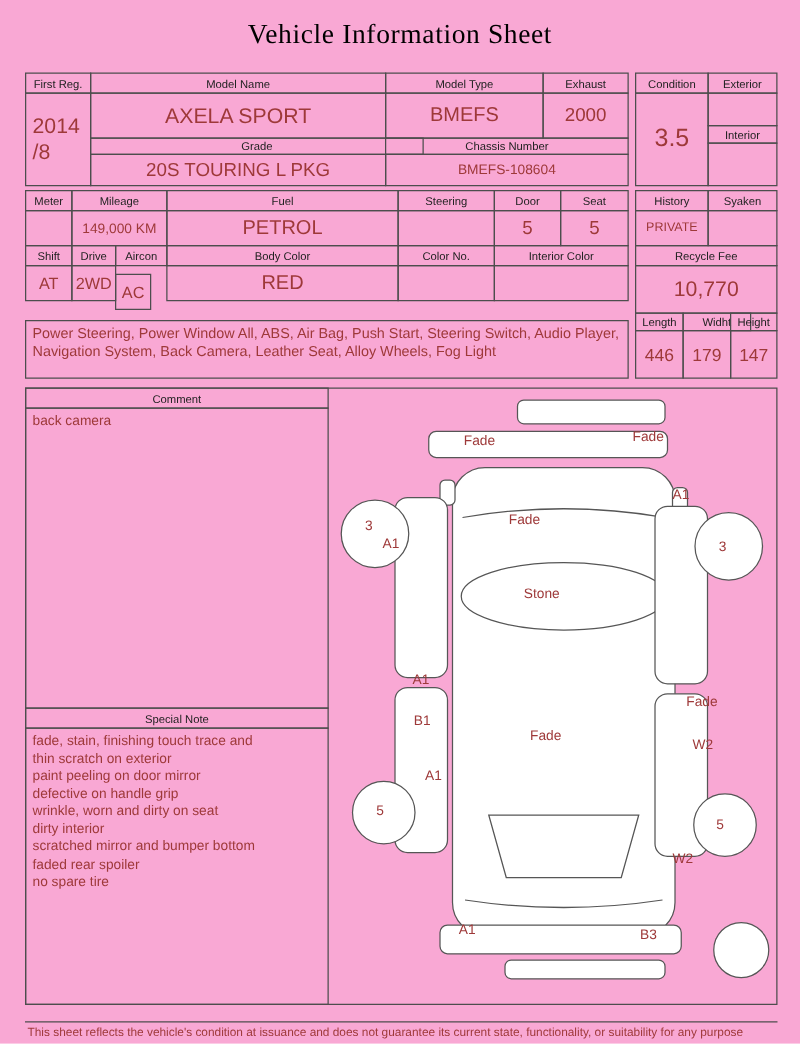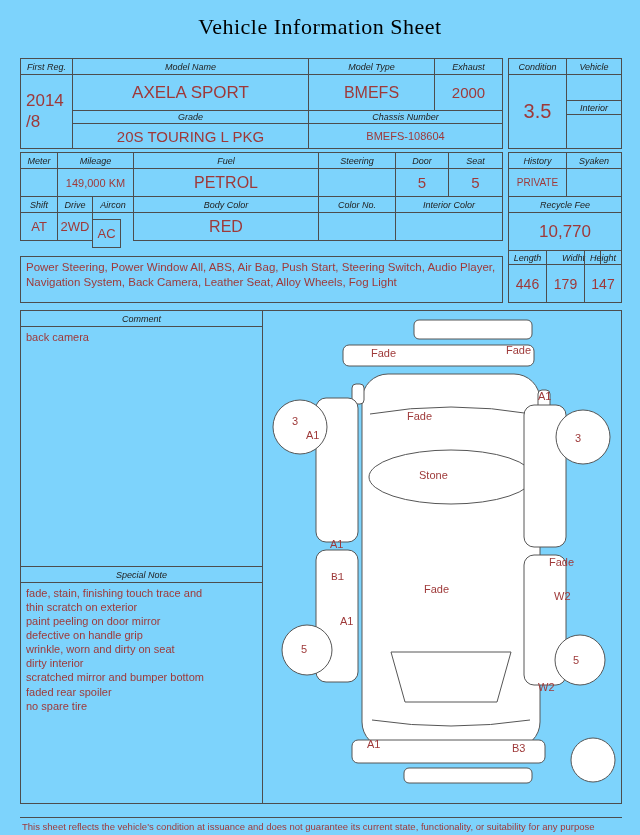--- a/index.html
+++ b/index.html
@@ -1,21 +1,21 @@
 <!DOCTYPE html>
 <html style="--red: #9e3939; --border: #4d4d4d;"><head>
 <meta charset="utf-8">
 <style>
   html,body{margin:0;padding:0;background:#fff;}
   body{font-family:"Liberation Sans",sans-serif;}
-  .sheet{position:relative;width:640px;height:835px;background:#7dd3fc;overflow:hidden;}
+  .sheet{position:relative;width:640px;height:835px;background:#f9a8d4;overflow:hidden;}
   .title{position:absolute;left:0;top:14px;width:640px;text-align:center;
          font-family:"Liberation Serif",serif;font-size:22px;color:#000;letter-spacing:.5px;}
   .cell{position:absolute;box-sizing:border-box;border:1px solid var(--border,#4d4d4d);background:transparent;}
-  .lbl{display:flex;align-items:center;justify-content:center;font-size:9px;color:#222;font-style:italic;}
+  .lbl{display:flex;align-items:center;justify-content:center;font-size:9px;color:#222;}
   .val{display:flex;align-items:center;justify-content:center;color:var(--red,#9e3939);}
   .val.left{justify-content:flex-start;padding-left:5px;}
   .txt{color:var(--red,#9e3939);padding:3px 5px;line-height:1.28;}
   .box{position:absolute;box-sizing:border-box;border:1px solid var(--border,#4d4d4d);}
   .diagram{position:absolute;left:262px;top:310px;width:359px;height:493px;}
   .anno{position:absolute;font-size:11px;color:var(--red,#9e3939);white-space:nowrap;}
   .footline{position:absolute;left:20px;top:817px;width:602px;height:1px;background:#4d4d4d;}
   .footer{position:absolute;left:22px;top:821px;width:600px;font-size:9.5px;color:var(--red,#9e3939);}
 </style>
 </head>
@@ -29,27 +29,27 @@
   <div class="cell lbl" style="left:72px;top:58px;width:237px;height:17px">Model Name</div>
   <div class="cell lbl" style="left:308px;top:58px;width:127px;height:17px">Model Type</div>
   <div class="cell lbl" style="left:434px;top:58px;width:69px;height:17px">Exhaust</div>
 
   <div class="cell val left" style="left:20px;top:74px;width:53px;height:75px;font-size:17px;white-space:pre-line;line-height:1.2">2014
 /8</div>
   <div class="cell val" style="left:308px;top:74px;width:127px;height:37px;font-size:16px">BMEFS</div>
   <div class="cell val" style="left:72px;top:74px;width:237px;height:37px;font-size:17px">AXELA SPORT</div>
   <div class="cell val" style="left:434px;top:74px;width:69px;height:37px;font-size:15px">2000</div>
 
-  <div class="cell lbl" style="left:72px;top:110px;width:237px;height:14px">Grade</div>
+  <div class="cell lbl" style="left:72px;top:110px;width:267px;height:14px">Grade</div>
   <div class="cell lbl" style="left:308px;top:110px;width:195px;height:14px">Chassis Number</div>
   <div class="cell val" style="left:72px;top:123px;width:237px;height:26px;font-size:15px">20S TOURING L PKG</div>
   <div class="cell val" style="left:308px;top:123px;width:195px;height:26px;font-size:11px">BMEFS-108604</div>
 
   <div class="cell lbl" style="left:508px;top:58px;width:59px;height:17px">Condition</div>
-  <div class="cell lbl" style="left:566px;top:58px;width:56px;height:17px">Vehicle</div>
+  <div class="cell lbl" style="left:566px;top:58px;width:56px;height:17px">Exterior</div>
   <div class="cell val" style="left:508px;top:74px;width:59px;height:75px;font-size:20px">3.5</div>
   <div class="cell" style="left:566px;top:74px;width:56px;height:27px"></div>
   <div class="cell lbl" style="left:566px;top:100px;width:56px;height:15px">Interior</div>
   <div class="cell" style="left:566px;top:114px;width:56px;height:35px"></div>
 
   <div class="cell lbl" style="left:20px;top:152px;width:38px;height:17px">Meter</div>
   <div class="cell lbl" style="left:57px;top:152px;width:77px;height:17px">Mileage</div>
   <div class="cell lbl" style="left:133px;top:152px;width:186px;height:17px">Fuel</div>
   <div class="cell lbl" style="left:318px;top:152px;width:78px;height:17px">Steering</div>
   <div class="cell lbl" style="left:395px;top:152px;width:54px;height:17px">Door</div>
@@ -134,21 +134,21 @@
         <span class="anno" style="left: 109px; top: 37px;">Fade</span>
         <span class="anno" style="left: 244px; top: 34px;">Fade</span>
         <span class="anno" style="left: 276px; top: 80px;">A1</span>
         <span class="anno" style="left: 30px; top: 105px;">3</span>
         <span class="anno" style="left: 44px; top: 119px;">A1</span>
         <span class="anno" style="left: 145px; top: 100px;">Fade</span>
         <span class="anno" style="left: 313px; top: 122px;">3</span>
         <span class="anno" style="left: 157px; top: 159px;">Stone</span>
         <span class="anno" style="left: 68px; top: 228px;">A1</span>
         <span class="anno" style="left: 287px; top: 246px;">Fade</span>
-        <span class="anno" style="left: 69px; top: 261px; font-family: Liberation Mono, monospace;">B1</span>
+        <span class="anno" style="left: 69px; top: 261px;">B1</span>
         <span class="anno" style="left: 162px; top: 273px;">Fade</span>
         <span class="anno" style="left: 292px; top: 280px;">W2</span>
         <span class="anno" style="left: 78px; top: 305px;">A1</span>
         <span class="anno" style="left: 39px; top: 333px;">5</span>
         <span class="anno" style="left: 311px; top: 344px;">5</span>
         <span class="anno" style="left: 276px; top: 371px;">W2</span>
         <span class="anno" style="left: 105px; top: 428px;">A1</span>
         <span class="anno" style="left: 250px; top: 432px;">B3</span>
       </div>
   </div>

